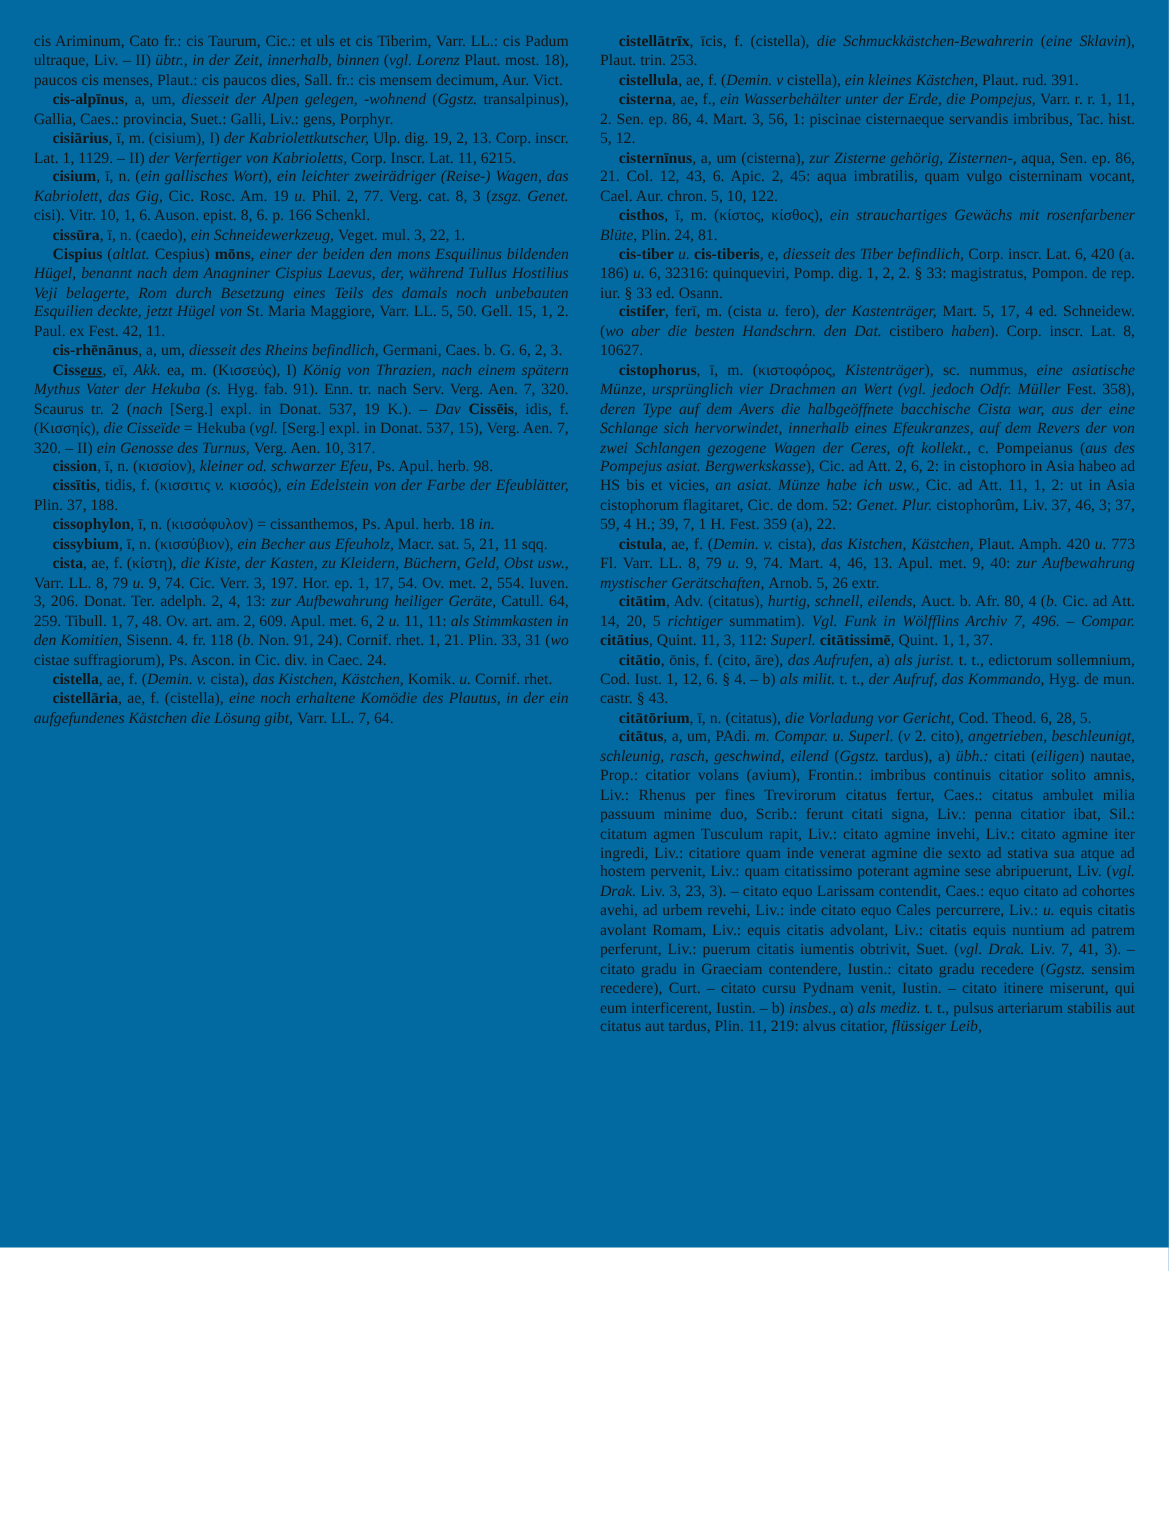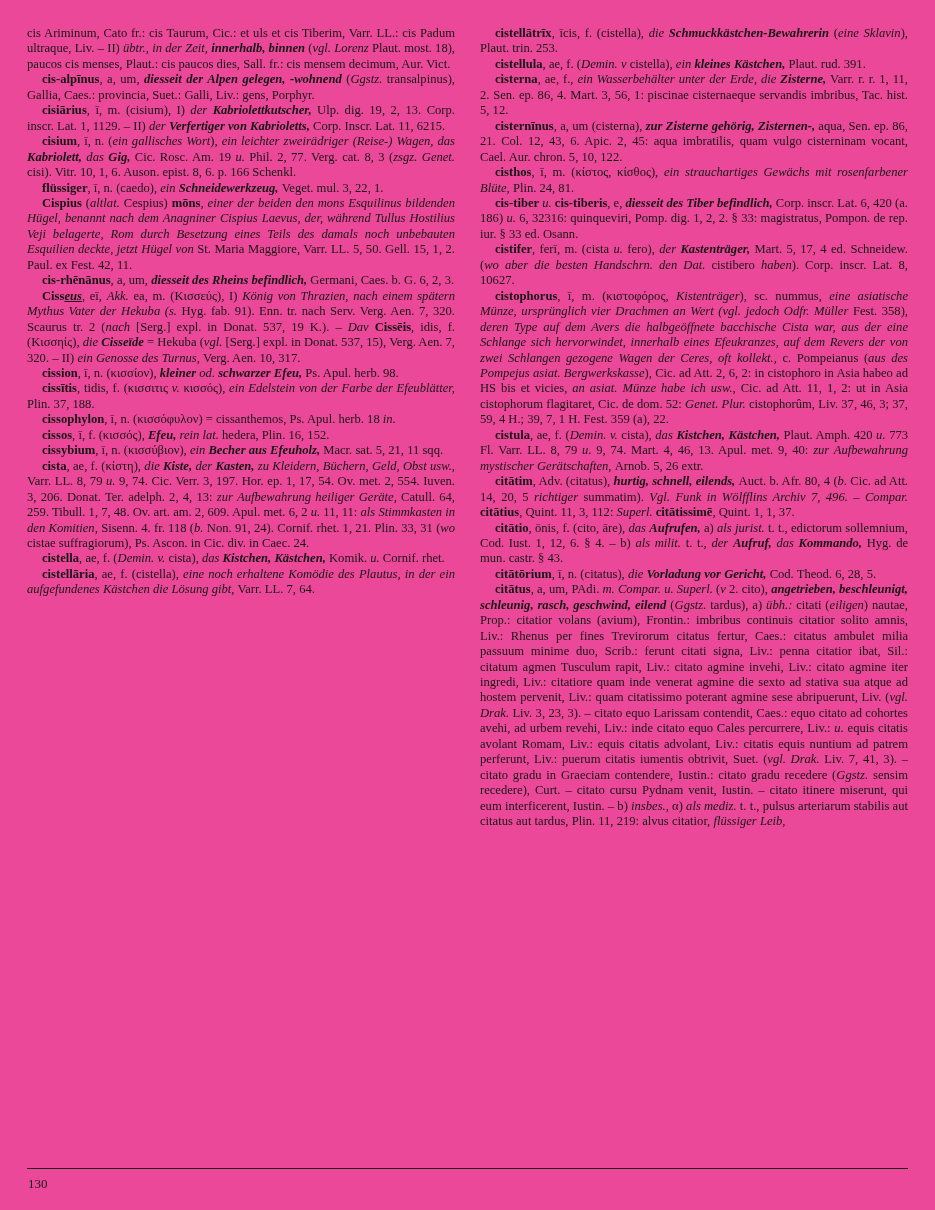--- a/index.html
+++ b/index.html
@@ -3,72 +3,71 @@
 <meta charset="utf-8">
 <style>
   html,body{margin:0;padding:0;}
   body{
     width:935px;height:1210px;
     background:#ffffff;
     font-family:"Liberation Serif","DejaVu Serif",serif;
     color:#161616;
     -webkit-font-smoothing:antialiased;
   }
-  .page{position:relative;width:935px;height:1210px;background:#ec4899;overflow:hidden;}
+  .page{position:relative;width:935px;height:998px;background:#0369a1;overflow:hidden;}
   .columns{
     position:absolute;left:27px;top:26px;width:881px;height:1132px;
     display:flex;gap:25px;overflow:hidden;
   }
   .col{
     flex:1;height:100%;overflow:hidden;
     font-size:12.6px;line-height:15.45px;
     text-align:justify;
   }
   .entry{margin:0;padding:0;text-indent:15px;}
   .entry.cont{text-indent:0;}
   .rb{font-weight:bold;margin-top:40px;}
   .ri{font-style:italic;}
-  .rbi{font-weight:bold;font-style:italic;}
+  .rbi{font-weight:normal;font-style:italic;}
   .rbu{font-weight:bold;text-decoration:underline;font-style:italic;}
   .footer-rule{
     position:absolute;left:27px;top:1168px;width:881px;height:0;
     border-top:1px solid #1e1e1e;
   }
   .page-number{
     position:absolute;left:28px;top:1176px;
     font-size:13px;color:#161616;
   }
 </style>
 </head>
 <body>
 
 <div class="page">
   <div class="columns">
     <div class="col">
         <p class="entry cont"><span>cis Ariminum, Cato fr.: cis Taurum, Cic.: et uls et cis Tiberim, Varr. LL.: cis Padum ultraque, Liv. – II) </span><span class="ri">übtr., in der Zeit, </span><span class="rbi">innerhalb, binnen </span><span>(</span><span class="ri">vgl. Lorenz </span><span>Plaut. most. 18), paucos cis menses, Plaut.: cis paucos dies, Sall. fr.: cis mensem decimum, Aur. Vict.</span></p>
         <p class="entry"><span class="rb">cis-alpīnus</span><span>, a, um, </span><span class="rbi">diesseit der Alpen gelegen, -wohnend </span><span>(</span><span class="ri">Ggstz. </span><span>transalpinus), Gallia, Caes.: provincia, Suet.: Galli, Liv.: gens, Porphyr.</span></p>
         <p class="entry"><span class="rb">cisiārius</span><span>, ī, m. (cisium), I) </span><span class="ri">der </span><span class="rbi">Kabriolettkutscher, </span><span>Ulp. dig. 19, 2, 13. Corp. inscr. Lat. 1, 1129. – II) </span><span class="ri">der </span><span class="rbi">Verfertiger von Kabrioletts, </span><span>Corp. Inscr. Lat. 11, 6215.</span></p>
         <p class="entry"><span class="rb">cisium</span><span>, ī, n. (</span><span class="ri">ein gallisches Wort</span><span>), </span><span class="ri">ein leichter zweirädriger (Reise-) Wagen, das </span><span class="rbi">Kabriolett, </span><span class="ri">das </span><span class="rbi">Gig, </span><span>Cic. Rosc. Am. 19 </span><span class="ri">u. </span><span>Phil. 2, 77. Verg. cat. 8, 3 (</span><span class="ri">zsgz. Genet. </span><span>cisi). Vitr. 10, 1, 6. Auson. epist. 8, 6. p. 166 Schenkl.</span></p>
-        <p class="entry"><span class="rb">flüssiger</span><span>, ī, n. (caedo), </span><span class="ri">ein </span><span class="rbi">Schneidewerkzeug, </span><span>Veget. mul. 3, 22, 1.</span></p>
+        <p class="entry"><span class="rb">cissūra</span><span>, ī, n. (caedo), </span><span class="ri">ein </span><span class="rbi">Schneidewerkzeug, </span><span>Veget. mul. 3, 22, 1.</span></p>
         <p class="entry"><span class="rb">Cispius</span><span> (</span><span class="ri">altlat. </span><span>Cespius) </span><span class="rb">mōns</span><span>, </span><span class="ri">einer der beiden den mons Esquilinus bildenden Hügel, benannt nach dem Anagniner Cispius Laevus, der, während Tullus Hostilius Veji belagerte, Rom durch Besetzung eines Teils des damals noch unbebauten Esquilien deckte, jetzt Hügel von </span><span>St. Maria Maggiore, Varr. LL. 5, 50. Gell. 15, 1, 2. Paul. ex Fest. 42, 11.</span></p>
         <p class="entry"><span class="rb">cis-rhēnānus</span><span>, a, um, </span><span class="rbi">diesseit des Rheins befindlich, </span><span>Germani, Caes. b. G. 6, 2, 3.</span></p>
         <p class="entry"><span class="rb">Ciss</span><span class="rbu">eus</span><span>, eī, </span><span class="ri">Akk. </span><span>ea, m. (Κισσεύς), I) </span><span class="ri">König von Thrazien, nach einem spätern Mythus Vater der Hekuba (s. </span><span>Hyg. fab. 91). Enn. tr. nach Serv. Verg. Aen. 7, 320. Scaurus tr. 2 (</span><span class="ri">nach </span><span>[Serg.] expl. in Donat. 537, 19 K.). – </span><span class="ri">Dav </span><span class="rb">Cissēis</span><span>, idis, f. (Κισσηίς), </span><span class="ri">die </span><span class="rbi">Cisseïde </span><span>= Hekuba (</span><span class="ri">vgl. </span><span>[Serg.] expl. in Donat. 537, 15), Verg. Aen. 7, 320. – II) </span><span class="ri">ein Genosse des Turnus, </span><span>Verg. Aen. 10, 317.</span></p>
         <p class="entry"><span class="rb">cission</span><span>, ī, n. (κισσίον), </span><span class="rbi">kleiner </span><span class="ri">od. </span><span class="rbi">schwarzer Efeu, </span><span>Ps. Apul. herb. 98.</span></p>
         <p class="entry"><span class="rb">cissītis</span><span>, tidis, f. (κισσιτις </span><span class="ri">v. </span><span>κισσός), </span><span class="ri">ein Edelstein von der Farbe der Efeublätter, </span><span>Plin. 37, 188.</span></p>
         <p class="entry"><span class="rb">cissophylon</span><span>, ī, n. (κισσόφυλον) = cissanthemos, Ps. Apul. herb. 18 </span><span class="ri">in.</span></p>
-        <p class="entry"><span class="rb">cissos</span><span>, ī, f. (κισσός), </span><span class="rbi">Efeu, </span><span class="ri">rein lat. </span><span>hedera, Plin. 16, 152.</span></p>
         <p class="entry"><span class="rb">cissybium</span><span>, ī, n. (κισσύβιον), </span><span class="ri">ein </span><span class="rbi">Becher aus Efeuholz, </span><span>Macr. sat. 5, 21, 11 sqq.</span></p>
         <p class="entry"><span class="rb">cista</span><span>, ae, f. (κίστη), </span><span class="ri">die </span><span class="rbi">Kiste, </span><span class="ri">der </span><span class="rbi">Kasten, </span><span class="ri">zu Kleidern, Büchern, Geld, Obst usw., </span><span>Varr. LL. 8, 79 </span><span class="ri">u. </span><span>9, 74. Cic. Verr. 3, 197. Hor. ep. 1, 17, 54. Ov. met. 2, 554. Iuven. 3, 206. Donat. Ter. adelph. 2, 4, 13: </span><span class="ri">zur Aufbewahrung heiliger Geräte, </span><span>Catull. 64, 259. Tibull. 1, 7, 48. Ov. art. am. 2, 609. Apul. met. 6, 2 </span><span class="ri">u. </span><span>11, 11: </span><span class="ri">als Stimmkasten in den Komitien, </span><span>Sisenn. 4. fr. 118 (</span><span class="ri">b. </span><span>Non. 91, 24). Cornif. rhet. 1, 21. Plin. 33, 31 (</span><span class="ri">wo </span><span>cistae suffragiorum), Ps. Ascon. in Cic. div. in Caec. 24.</span></p>
         <p class="entry"><span class="rb">cistella</span><span>, ae, f. (</span><span class="ri">Demin. v. </span><span>cista), </span><span class="ri">das </span><span class="rbi">Kistchen, Kästchen, </span><span>Komik. </span><span class="ri">u. </span><span>Cornif. rhet.</span></p>
         <p class="entry"><span class="rb">cistellāria</span><span>, ae, f. (cistella), </span><span class="ri">eine noch erhaltene Komödie des Plautus, in der ein aufgefundenes Kästchen die Lösung gibt, </span><span>Varr. LL. 7, 64.</span></p>
       </div>
     <div class="col">
         <p class="entry"><span class="rb">cistellātrīx</span><span>, īcis, f. (cistella), </span><span class="ri">die </span><span class="rbi">Schmuckkästchen-Bewahrerin </span><span>(</span><span class="ri">eine Sklavin</span><span>), Plaut. trin. 253.</span></p>
         <p class="entry"><span class="rb">cistellula</span><span>, ae, f. (</span><span class="ri">Demin. v </span><span>cistella), </span><span class="ri">ein </span><span class="rbi">kleines Kästchen, </span><span>Plaut. rud. 391.</span></p>
-        <p class="entry"><span class="rb">cisterna</span><span>, ae, f., </span><span class="ri">ein Wasserbehälter unter der Erde, die </span><span class="rbi">Zisterne, </span><span>Varr. r. r. 1, 11, 2. Sen. ep. 86, 4. Mart. 3, 56, 1: piscinae cisternaeque servandis imbribus, Tac. hist. 5, 12.</span></p>
+        <p class="entry"><span class="rb">cisterna</span><span>, ae, f., </span><span class="ri">ein Wasserbehälter unter der Erde, die </span><span class="rbi">Pompejus, </span><span>Varr. r. r. 1, 11, 2. Sen. ep. 86, 4. Mart. 3, 56, 1: piscinae cisternaeque servandis imbribus, Tac. hist. 5, 12.</span></p>
         <p class="entry"><span class="rb">cisternīnus</span><span>, a, um (cisterna), </span><span class="rbi">zur Zisterne gehörig, Zisternen-, </span><span>aqua, Sen. ep. 86, 21. Col. 12, 43, 6. Apic. 2, 45: aqua imbratilis, quam vulgo cisterninam vocant, Cael. Aur. chron. 5, 10, 122.</span></p>
         <p class="entry"><span class="rb">cisthos</span><span>, ī, m. (κίστος, κίσθος), </span><span class="ri">ein strauchartiges Gewächs mit rosenfarbener Blüte, </span><span>Plin. 24, 81.</span></p>
         <p class="entry"><span class="rb">cis-tiber</span><span> </span><span class="ri">u. </span><span class="rb">cis-tiberis</span><span>, e, </span><span class="rbi">diesseit des Tiber befindlich, </span><span>Corp. inscr. Lat. 6, 420 (a. 186) </span><span class="ri">u. </span><span>6, 32316: quinqueviri, Pomp. dig. 1, 2, 2. § 33: magistratus, Pompon. de rep. iur. § 33 ed. Osann.</span></p>
         <p class="entry"><span class="rb">cistifer</span><span>, ferī, m. (cista </span><span class="ri">u. </span><span>fero), </span><span class="ri">der </span><span class="rbi">Kastenträger, </span><span>Mart. 5, 17, 4 ed. Schneidew. (</span><span class="ri">wo aber die besten Handschrn. den Dat. </span><span>cistibero </span><span class="ri">haben</span><span>). Corp. inscr. Lat. 8, 10627.</span></p>
         <p class="entry"><span class="rb">cistophorus</span><span>, ī, m. (κιστοφόρος, </span><span class="ri">Kistenträger</span><span>), sc. nummus, </span><span class="ri">eine asiatische Münze, ursprünglich vier Drachmen an Wert (vgl. jedoch Odfr. Müller </span><span>Fest. 358), </span><span class="ri">deren Type auf dem Avers die halbgeöffnete bacchische Cista war, aus der eine Schlange sich hervorwindet, innerhalb eines Efeukranzes, auf dem Revers der von zwei Schlangen gezogene Wagen der Ceres, oft kollekt., </span><span>c. Pompeianus (</span><span class="ri">aus des Pompejus asiat. Bergwerkskasse</span><span>), Cic. ad Att. 2, 6, 2: in cistophoro in Asia habeo ad HS bis et vicies, </span><span class="ri">an asiat. Münze habe ich usw., </span><span>Cic. ad Att. 11, 1, 2: ut in Asia cistophorum flagitaret, Cic. de dom. 52: </span><span class="ri">Genet. Plur. </span><span>cistophorûm, Liv. 37, 46, 3; 37, 59, 4 H.; 39, 7, 1 H. Fest. 359 (a), 22.</span></p>
         <p class="entry"><span class="rb">cistula</span><span>, ae, f. (</span><span class="ri">Demin. v. </span><span>cista), </span><span class="ri">das </span><span class="rbi">Kistchen, Kästchen, </span><span>Plaut. Amph. 420 </span><span class="ri">u. </span><span>773 Fl. Varr. LL. 8, 79 </span><span class="ri">u. </span><span>9, 74. Mart. 4, 46, 13. Apul. met. 9, 40: </span><span class="ri">zur Aufbewahrung mystischer Gerätschaften, </span><span>Arnob. 5, 26 extr.</span></p>
         <p class="entry"><span class="rb">citātim</span><span>, Adv. (citatus), </span><span class="rbi">hurtig, schnell, eilends, </span><span>Auct. b. Afr. 80, 4 (</span><span class="ri">b. </span><span>Cic. ad Att. 14, 20, 5 </span><span class="ri">richtiger </span><span>summatim). </span><span class="ri">Vgl. Funk in Wölfflins Archiv 7, 496. </span><span>– </span><span class="ri">Compar. </span><span class="rb">citātius</span><span>, Quint. 11, 3, 112: </span><span class="ri">Superl. </span><span class="rb">citātissimē</span><span>, Quint. 1, 1, 37.</span></p>
         <p class="entry"><span class="rb">citātio</span><span>, ōnis, f. (cito, āre), </span><span class="ri">das </span><span class="rbi">Aufrufen, </span><span>a) </span><span class="ri">als jurist. </span><span>t. t., edictorum sollemnium, Cod. Iust. 1, 12, 6. § 4. – b) </span><span class="ri">als milit. </span><span>t. t., </span><span class="ri">der </span><span class="rbi">Aufruf, </span><span class="ri">das </span><span class="rbi">Kommando, </span><span>Hyg. de mun. castr. § 43.</span></p>
         <p class="entry"><span class="rb">citātōrium</span><span>, ī, n. (citatus), </span><span class="ri">die </span><span class="rbi">Vorladung vor Gericht, </span><span>Cod. Theod. 6, 28, 5.</span></p>
         <p class="entry"><span class="rb">citātus</span><span>, a, um, PAdi. </span><span class="ri">m. Compar. u. Superl. </span><span>(</span><span class="ri">v </span><span>2. cito), </span><span class="rbi">angetrieben, beschleunigt, schleunig, rasch, geschwind, eilend </span><span>(</span><span class="ri">Ggstz. </span><span>tardus), a) </span><span class="ri">übh.: </span><span>citati (</span><span class="ri">eiligen</span><span>) nautae, Prop.: citatior volans (avium), Frontin.: imbribus continuis citatior solito amnis, Liv.: Rhenus per fines Trevirorum citatus fertur, Caes.: citatus ambulet milia passuum minime duo, Scrib.: ferunt citati signa, Liv.: penna citatior ibat, Sil.: citatum agmen Tusculum rapit, Liv.: citato agmine invehi, Liv.: citato agmine iter ingredi, Liv.: citatiore quam inde venerat agmine die sexto ad stativa sua atque ad hostem pervenit, Liv.: quam citatissimo poterant agmine sese abripuerunt, Liv. (</span><span class="ri">vgl. Drak. </span><span>Liv. 3, 23, 3). – citato equo Larissam contendit, Caes.: equo citato ad cohortes avehi, ad urbem revehi, Liv.: inde citato equo Cales percurrere, Liv.: </span><span class="ri">u. </span><span>equis citatis avolant Romam, Liv.: equis citatis advolant, Liv.: citatis equis nuntium ad patrem perferunt, Liv.: puerum citatis iumentis obtrivit, Suet. (</span><span class="ri">vgl. Drak. </span><span>Liv. 7, 41, 3). – citato gradu in Graeciam contendere, Iustin.: citato gradu recedere (</span><span class="ri">Ggstz. </span><span>sensim recedere), Curt. – citato cursu Pydnam venit, Iustin. – citato itinere miserunt, qui eum interficerent, Iustin. – b) </span><span class="ri">insbes., </span><span>α) </span><span class="ri">als mediz. </span><span>t. t., pulsus arteriarum stabilis aut citatus aut tardus, Plin. 11, 219: alvus citatior, </span><span class="ri">flüssiger Leib,</span></p>

